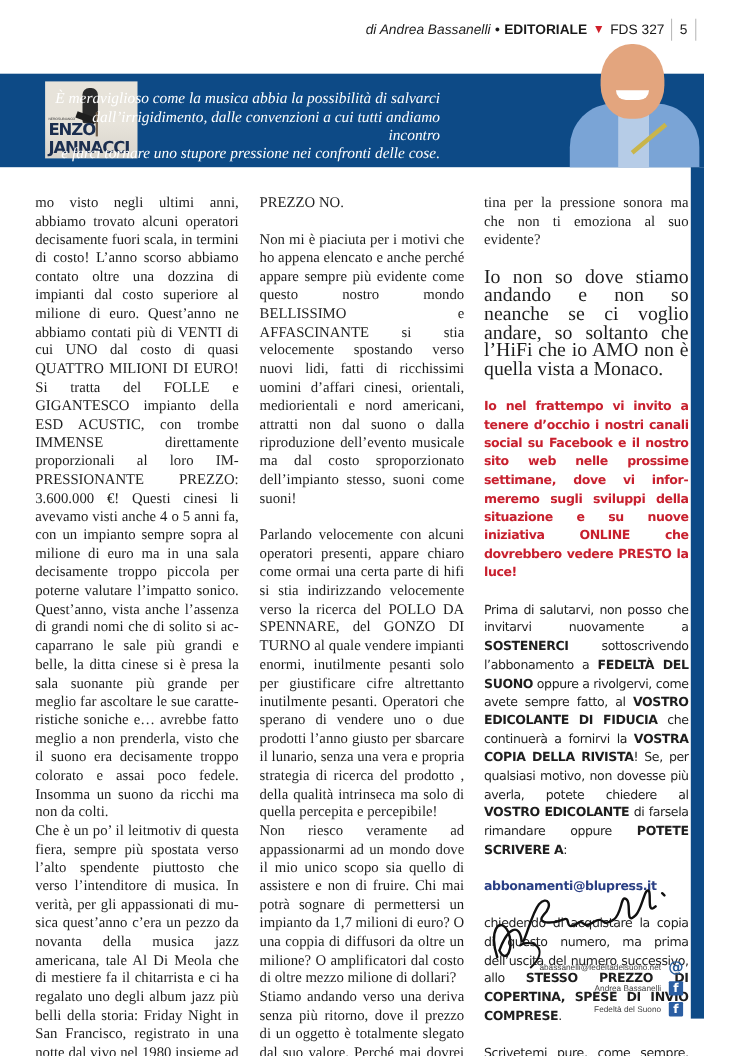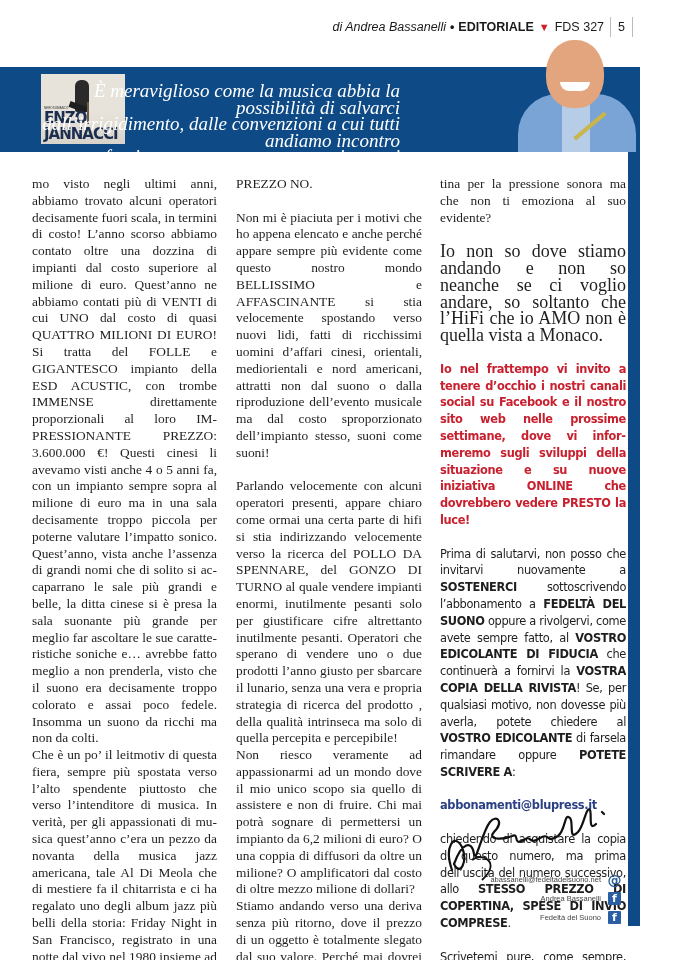--- a/index.html
+++ b/index.html
@@ -15,21 +15,21 @@
   .banner { position:absolute; left:0; top:67px; width:640px; height:85px; background:#0d4a86; }
   .banner .cover { position:absolute; left:41px; top:7px; width:84px; height:70px; background:linear-gradient(#e7e3da 0 55%, #d8d4cc 100%); overflow:hidden; }
   .cover .figure { position:absolute; left:34px; top:6px; width:14px; height:32px; background:#2a2a2a; border-radius:6px 6px 2px 2px; }
   .cover .leg { position:absolute; left:28px; top:30px; width:18px; height:6px; background:#1e1e1e; transform:rotate(20deg); }
   .cover .chair { position:absolute; left:46px; top:28px; width:2px; height:22px; background:#6b5a48; }
   .cover .ct { position:absolute; left:3px; font-family:"DejaVu Sans", sans-serif; font-weight:bold; color:#1b2e4f; letter-spacing:-1px; }
   .cover .ct1 { top:35px; font-size:15px; }
   .cover .ct2 { top:51px; font-size:15px; }
   .cover .small { position:absolute; left:3px; top:32px; font-size:3px; color:#333; font-family:"Liberation Sans", sans-serif; }
 
-  .quote { position:absolute; right:240px; top:16px; width:360px; text-align:right; color:#ffffff; font-style:italic; font-size:19px; line-height:16.6px; }
+  .quote { position:absolute; right:240px; top:16px; width:360px; text-align:right; color:#ffffff; font-style:italic; font-size:14px; line-height:16.6px; }
   .quote .by { font-weight:bold; }
 
   .photo { position:absolute; left:510px; top:36px; width:126px; height:116px; overflow:hidden; }
   .photo .jacket { position:absolute; left:8px; top:58px; width:118px; height:70px; background:#7aa4d6; border-radius:40px 40px 0 0; }
   .photo .shirt { position:absolute; left:52px; top:58px; width:28px; height:60px; background:#b6cce7; }
   .photo .head { position:absolute; left:36px; top:4px; width:58px; height:68px; background:#e3a57e; border-radius:48% 48% 45% 45%; }
   .photo .smile { position:absolute; left:50px; top:46px; width:30px; height:9px; background:#fff; border-radius:0 0 14px 14px; }
   .photo .glasses { position:absolute; left:60px; top:88px; width:40px; height:4px; background:#c9b54a; transform:rotate(-40deg); }
 
   .col { position:absolute; top:176px; font-size:13.4px; line-height:16.8px; text-align:justify; hyphens:manual; }
@@ -95,21 +95,21 @@
   <p>Che è un po’ il leitmotiv di questa fiera, sempre più spostata verso l’alto spenden­te piuttosto che verso l’intenditore di mu­sica. In verità, per gli appassionati di mu­sica quest’anno c’era un pezzo da novan­ta della musica jazz americana, tale Al Di Meola che di mestiere fa il chitarrista e ci ha regalato uno degli album jazz più bel­li della storia: Friday Night in San Fran­cisco, registrato in una notte dal vivo nel 1980 insieme ad altri due storici chitarri­sti a livello mondiale, John McLaughlin e Paco de Lucía.</p>
 
 </div>
 
 <div class="col" id="col2">
   <p>PREZZO NO.</p>
   <div class="gap"></div>
   <p>Non mi è piaciuta per i motivi che ho ap­pena elencato e anche perché appare sem­pre più evidente come questo nostro mon­do BELLISSIMO e AFFASCINANTE si stia velocemente spostando verso nuovi lidi, fatti di ricchissimi uomini d’affari cinesi, orientali, mediorientali e nord americani, attratti non dal suono o dalla riproduzio­ne dell’evento musicale ma dal costo sproporzionato dell’impianto stesso, suo­ni come suoni!</p>
   <div class="gap"></div>
   <p>Parlando velocemente con alcuni operatori presenti, appare chiaro come ormai una cer­ta parte di hifi si stia indirizzando veloce­mente verso la ricerca del POLLO DA SPENNARE, del GONZO DI TURNO al quale vendere impianti enormi, inutil­mente pesanti solo per giustificare cifre al­trettanto inutilmente pesanti. Operatori che sperano di vendere uno o due prodot­ti l’anno giusto per sbarcare il lunario, sen­za una vera e propria strategia di ricerca del prodotto , della qualità intrinseca ma solo di quella percepita e percepibile!</p>
-  <p>Non riesco veramente ad appassionarmi ad un mondo dove il mio unico scopo sia quel­lo di assistere e non di fruire. Chi mai po­trà sognare di permettersi un impianto da 6,2 milioni di euro? O una coppia di dif­fusori da oltre un milione? O amplificatori dal costo di oltre mezzo milione di dolla­ri?</p>
+  <p>Non riesco veramente ad appassionarmi ad un mondo dove il mio unico scopo sia quel­lo di assistere e non di fruire. Chi mai po­trà sognare di permettersi un impianto da 1,7 milioni di euro? O una coppia di dif­fusori da oltre un milione? O amplificatori dal costo di oltre mezzo milione di dolla­ri?</p>
   <p>Stiamo andando verso una deriva senza più ritorno, dove il prezzo di un oggetto è to­talmente slegato dal suo valore. Perché mai dovrei comprare un diffusore che costa come una mega villa con piscina e che non mi restituisce quella magia dell’ascolto che prodotti ben più economici invece mi dan­no?</p>
 
 </div>
 
 <div class="col" id="col3">
   <p style="font-family:'Liberation Serif',serif;font-size:13.4px;letter-spacing:0">tina per la pressione sonora ma che non ti emoziona al suo evidente?</p>
   <div class="gap"></div>
   <p style="font-family:Liberation Serif, serif;font-size:18px;letter-spacing:0">Io non so dove stiamo andando e non so neanche se ci voglio andare, so soltanto che l’HiFi che io AMO non è quella vista a Mo­naco.</p>
   <div class="gap"></div>
   <p class="red">Io nel frattempo vi invito a tenere d’occhio i nostri canali social su Fa­cebook e il nostro sito web nelle prossime settimane, dove vi infor­meremo sugli sviluppi della situa­zione e su nuove iniziativa ONLINE che dovrebbero vedere PRESTO la luce!</p>

